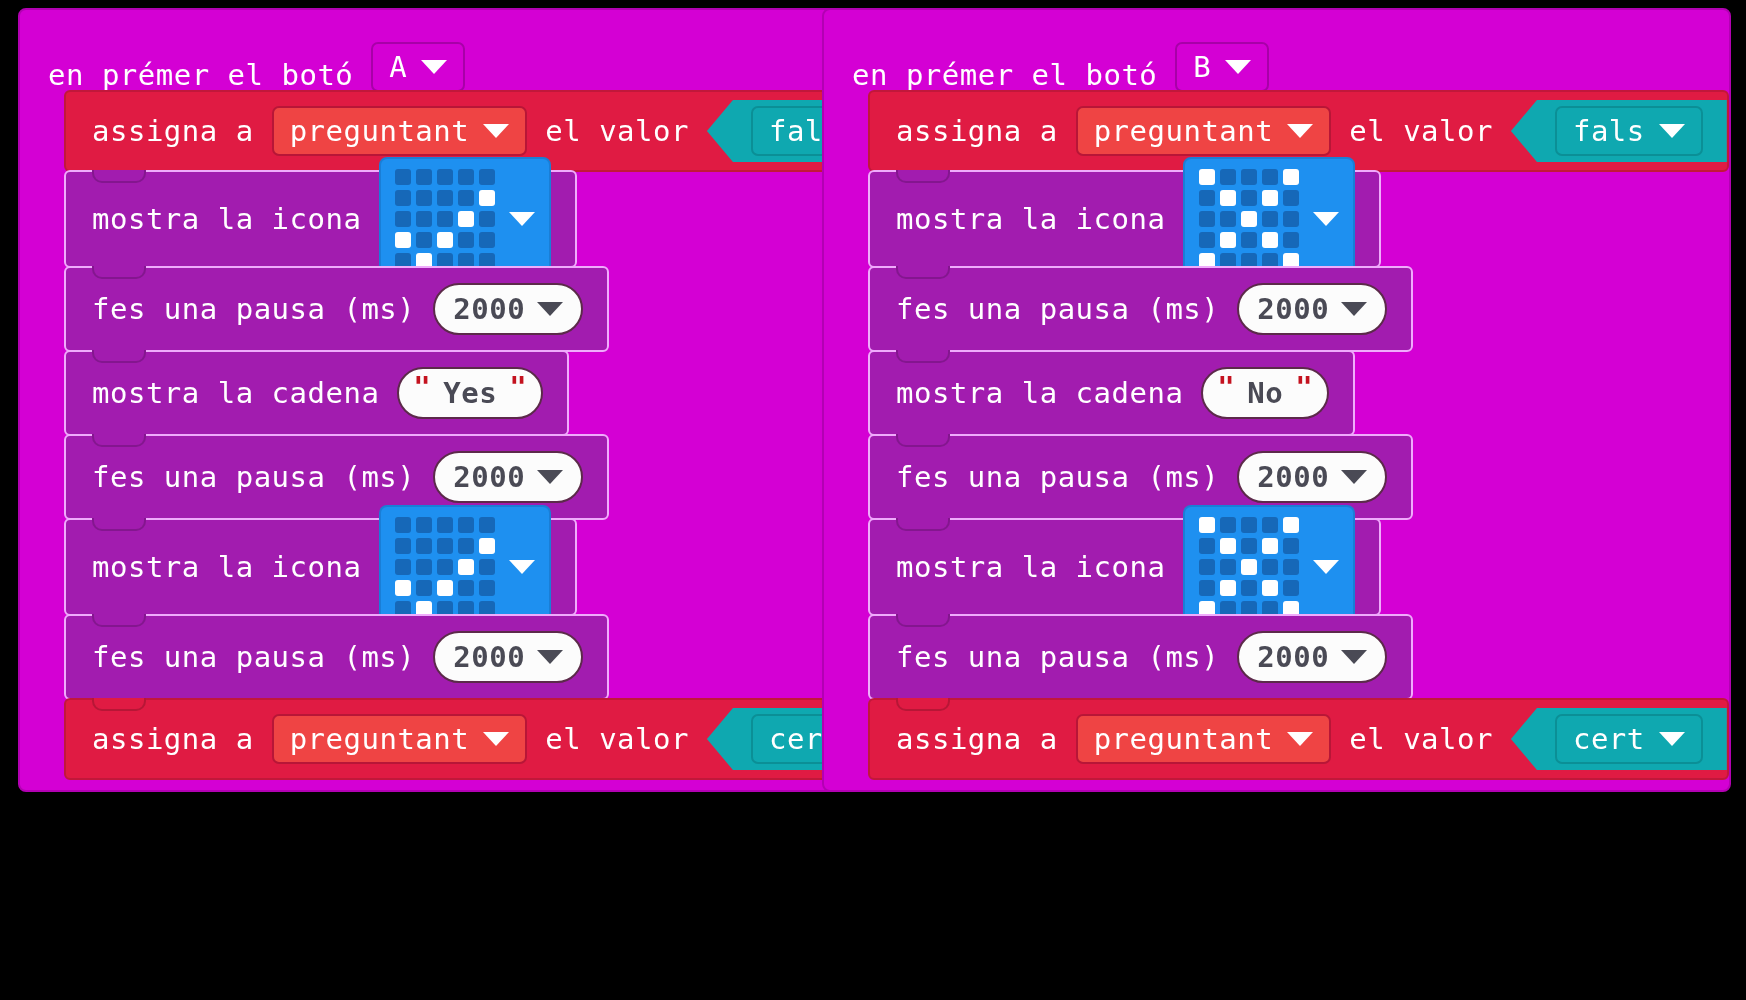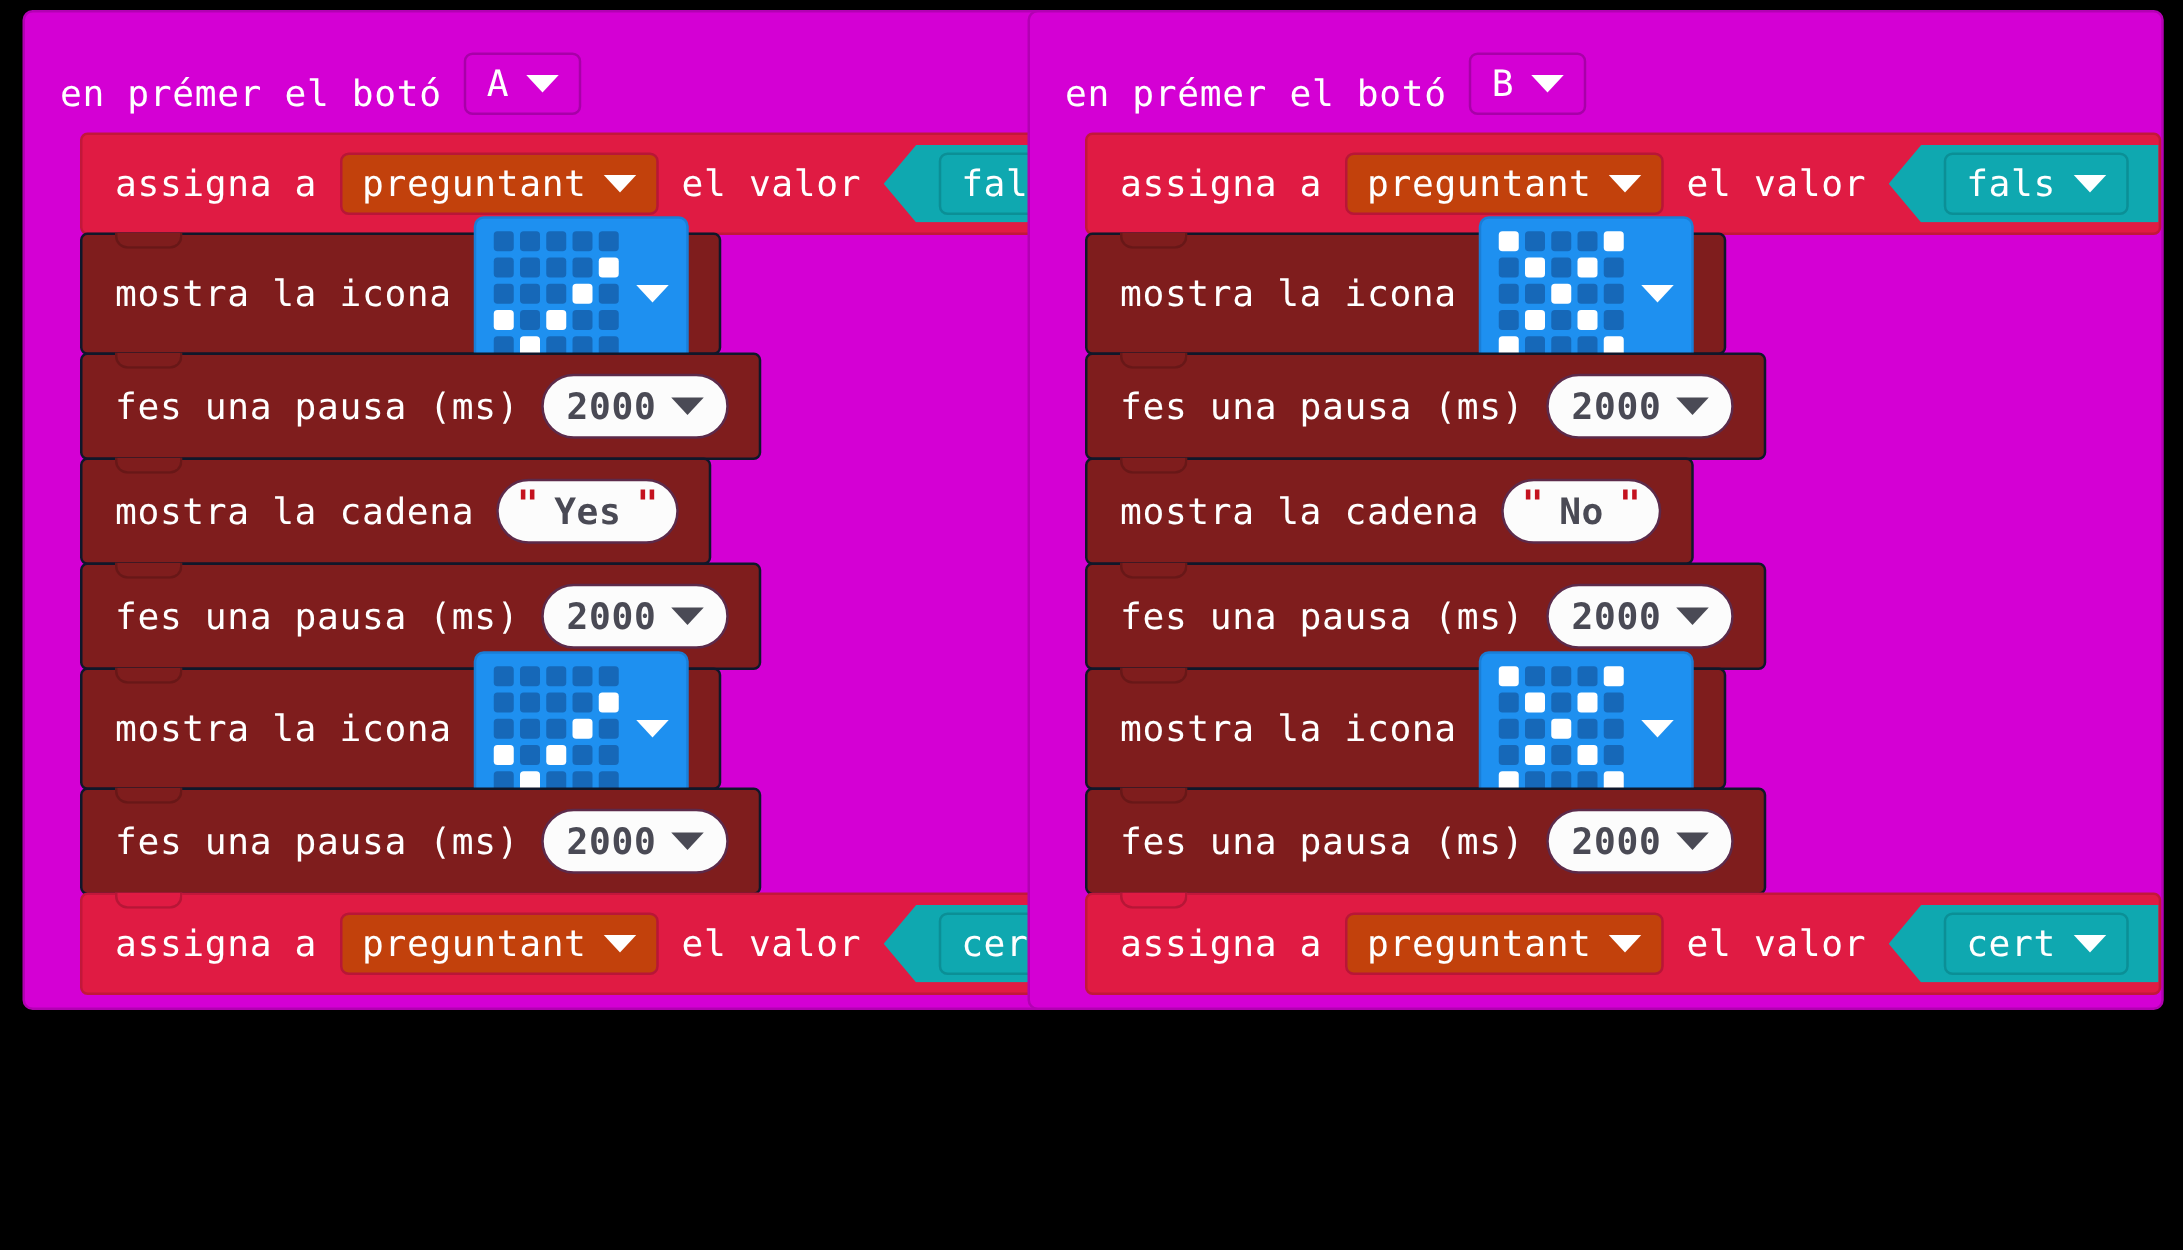--- a/index.html
+++ b/index.html
@@ -23,36 +23,35 @@
     display:flex;align-items:flex-end;
     height:82px;
     padding:0 22px 0 28px;
     gap:18px;
     color:#fff;font-size:29px;letter-spacing:.5px;
   }
   .event-body{
     position:relative;
     padding-left:44px;
     padding-right:0;
-    margin-top:16px;
   }
 
   
   .blk{
     position:relative;
     box-sizing:border-box;
     display:flex;align-items:center;
     color:#fff;font-size:29px;letter-spacing:.5px;
     border-radius:6px;
     padding-left:26px;
     gap:18px;
     margin-top:-2px;
   }
   .blk.variable{background:#e01b43;border:2px solid #c2173a;}
-  .blk.basic{background:#7f1d1d;border:2px solid #0f172a;}
+  .blk.basic{background:#a21caf;border:2px solid #f0abfc;}
 
   
   .blk::before{
     content:"";position:absolute;left:26px;top:-2px;
     width:54px;height:13px;
     border-bottom-left-radius:10px;border-bottom-right-radius:10px;
     background:inherit;
     border-left:2px solid rgba(0,0,0,.18);
     border-right:2px solid rgba(0,0,0,.18);
     border-bottom:2px solid rgba(0,0,0,.18);
@@ -61,21 +60,21 @@
   .blk.nonotch::before{display:none;}
 
   
   .pill{
     display:inline-flex;align-items:center;gap:14px;
     border-radius:7px;padding:0 16px;height:50px;
     box-sizing:border-box;
     font-size:29px;color:#fff;
   }
   .pill.onmagenta{background:#d400d4;border:2px solid #a800a8;}
-  .pill.onred{background:#c2410c;border:2px solid #b81637;}
+  .pill.onred{background:#ef4444;border:2px solid #b81637;}
   .pill.onteal{background:#0fa8b0;border:2px solid #0b8f96;}
 
   
   .field-white{
     display:inline-flex;align-items:center;justify-content:center;gap:12px;
     background:#fcfcfc;border:2px solid #5c2a4a;
     border-radius:26px;height:52px;min-width:60px;
     padding:0 18px;box-sizing:border-box;
     color:#4a4a55;font-size:29px;font-weight:bold;
   }

